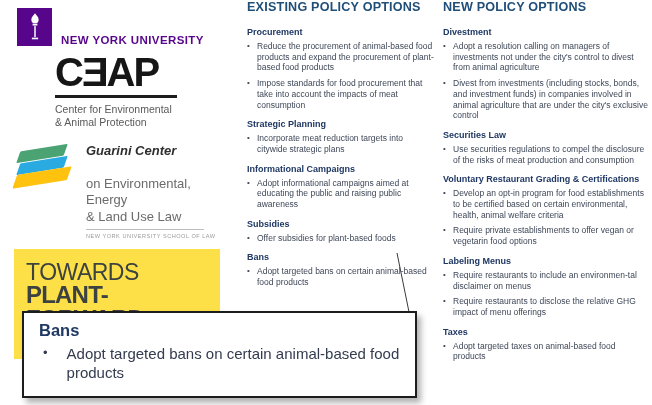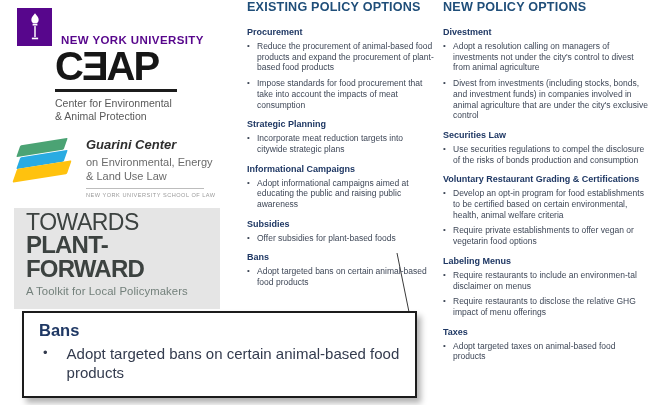--- a/index.html
+++ b/index.html
@@ -11,38 +11,38 @@
   }
 
   
   .left-col { position:absolute; left:14px; top:8px; width:215px; }
 
   .nyu-row { display:flex; align-items:flex-end; gap:9px; padding-left:3px; }
   .nyu-box { width:35px; height:38px; background:#57068c; display:flex; align-items:center; justify-content:center; flex:0 0 auto; }
   .nyu-box svg { width:22px; height:30px; }
   .nyu-name { color:#57068c; font-weight:bold; font-size:11.5px; letter-spacing:0.4px; white-space:nowrap; }
 
-  .ceap { margin-top:0; padding-left:41px; }
+  .ceap { margin-top:6px; padding-left:41px; }
   .ceap-word { font-size:40px; font-weight:900; color:#161616; letter-spacing:-2px; line-height:1; font-family:"Liberation Sans", sans-serif; }
   .ceap-rule { width:122px; height:2.5px; background:#1c1c1c; margin-top:3px; }
   .ceap-sub { margin-top:5px; color:#595959; font-size:10.5px; line-height:1.3; }
 
   .guarini { margin-top:14px; display:flex; align-items:flex-start; gap:10px; }
   .g-icon { position:relative; width:62px; height:46px; flex:0 0 auto; margin-top:2px; }
   .g-layer { position:absolute; left:4px; width:48px; height:11px; border-radius:1px; }
   .g-layer.green  { top:2px;  background:#4ba374; transform:rotate(-9deg) skewX(-28deg); }
   .g-layer.blue   { top:14px; background:#29abe2; transform:rotate(-9deg) skewX(-28deg); }
   .g-layer.yellow { top:26px; background:#ffc20e; transform:rotate(-9deg) skewX(-28deg) scale(1.15); }
   .g-text { padding-top:0; }
   .g-title { font-size:13px; font-weight:bold; color:#2e2e2e; line-height:1.1;font-style:italic; }
-  .g-sub { font-size:11px; color:#6b6b6b; line-height:1.25; margin-top:4px; }
+  .g-sub { font-size:13px; color:#6b6b6b; line-height:1.25; margin-top:18px; }
   .g-div { width:118px; height:1px; background:#bdbdbd; margin:4px 0 3px; }
   .g-foot { font-size:5.6px; color:#9a9a9a; letter-spacing:0.5px; }
 
-  .toolkit { margin-top:10px; background:#e5e5e5; width:206px; padding:3px 10px 12px 12px; color:#3c4240; }
+  .toolkit { margin-top:10px; background:#fde047; width:206px; padding:12px 10px 12px 12px; color:#3c4240; }
   .tk-1 { font-size:23px; line-height:0.98; letter-spacing:-0.5px; font-weight:400; }
   .tk-2 { font-size:24px; line-height:1.0; letter-spacing:-0.8px; font-weight:800; }
   .tk-3 { font-size:23px; line-height:1.0; letter-spacing:-0.5px; font-weight:400; }
   .tk-tag { font-size:11.3px; color:#73807b; margin-top:4px; letter-spacing:0.1px; }
 
   
   .policy-col { position:absolute; top:0; z-index:1; }
   #existing-col { left:247px; width:188px; }
   #new-col { left:443px; width:206px; }
 
@@ -181,21 +181,21 @@
       <div class="bullet">
           <span class="dot">•</span>
           <span class="btxt">Divest from investments (including stocks, bonds, and investment funds) in companies involved in animal agriculture that are under the city's exclusive control</span>
         </div>
     </div>
 
     <div>
       <div class="sec-heading">Securities Law</div>
       <div class="bullet">
           <span class="dot">•</span>
-          <span class="btxt">Use securities regulations to compel the disclosure of the risks of bonds production and consumption</span>
+          <span class="btxt">Use securities regulations to compel the disclosure of the risks of meat production and consumption</span>
         </div>
     </div>
 
     <div>
       <div class="sec-heading">Voluntary Restaurant Grading &amp; Certifications</div>
       <div class="bullet">
           <span class="dot">•</span>
           <span class="btxt">Develop an opt-in program for food establishments to be certified based on certain environmental, health, animal welfare criteria</span>
         </div>
     </div>

